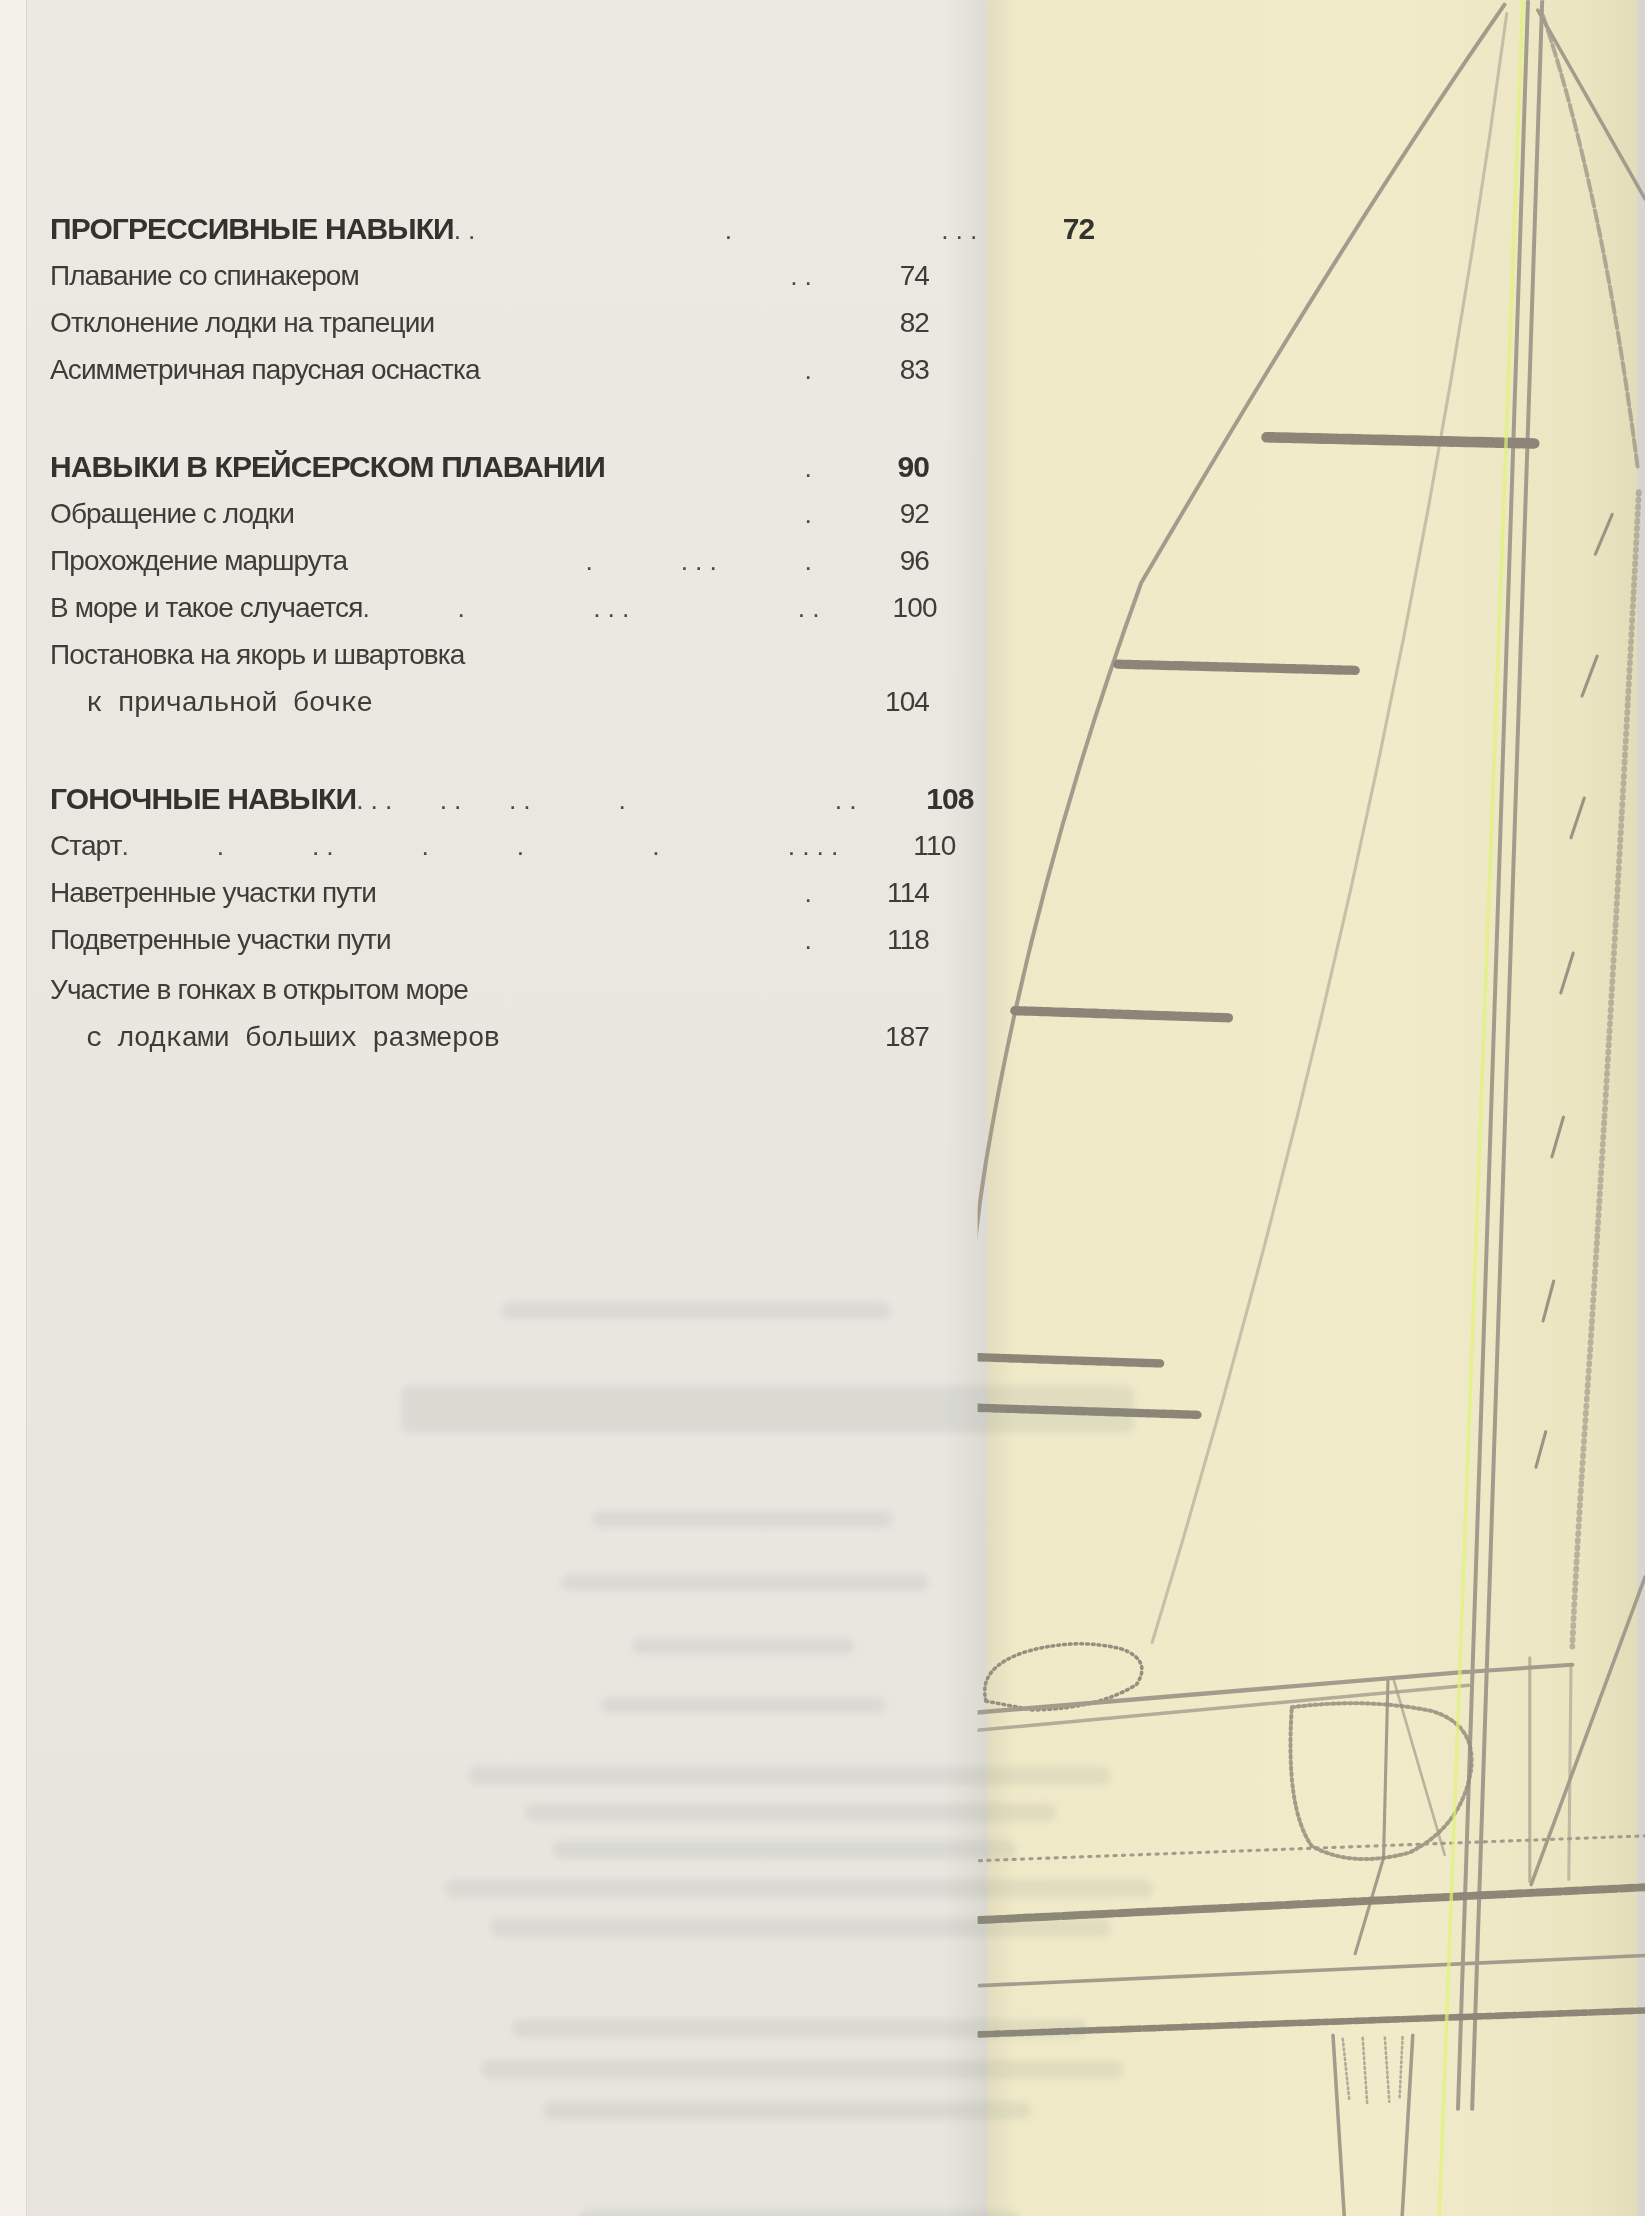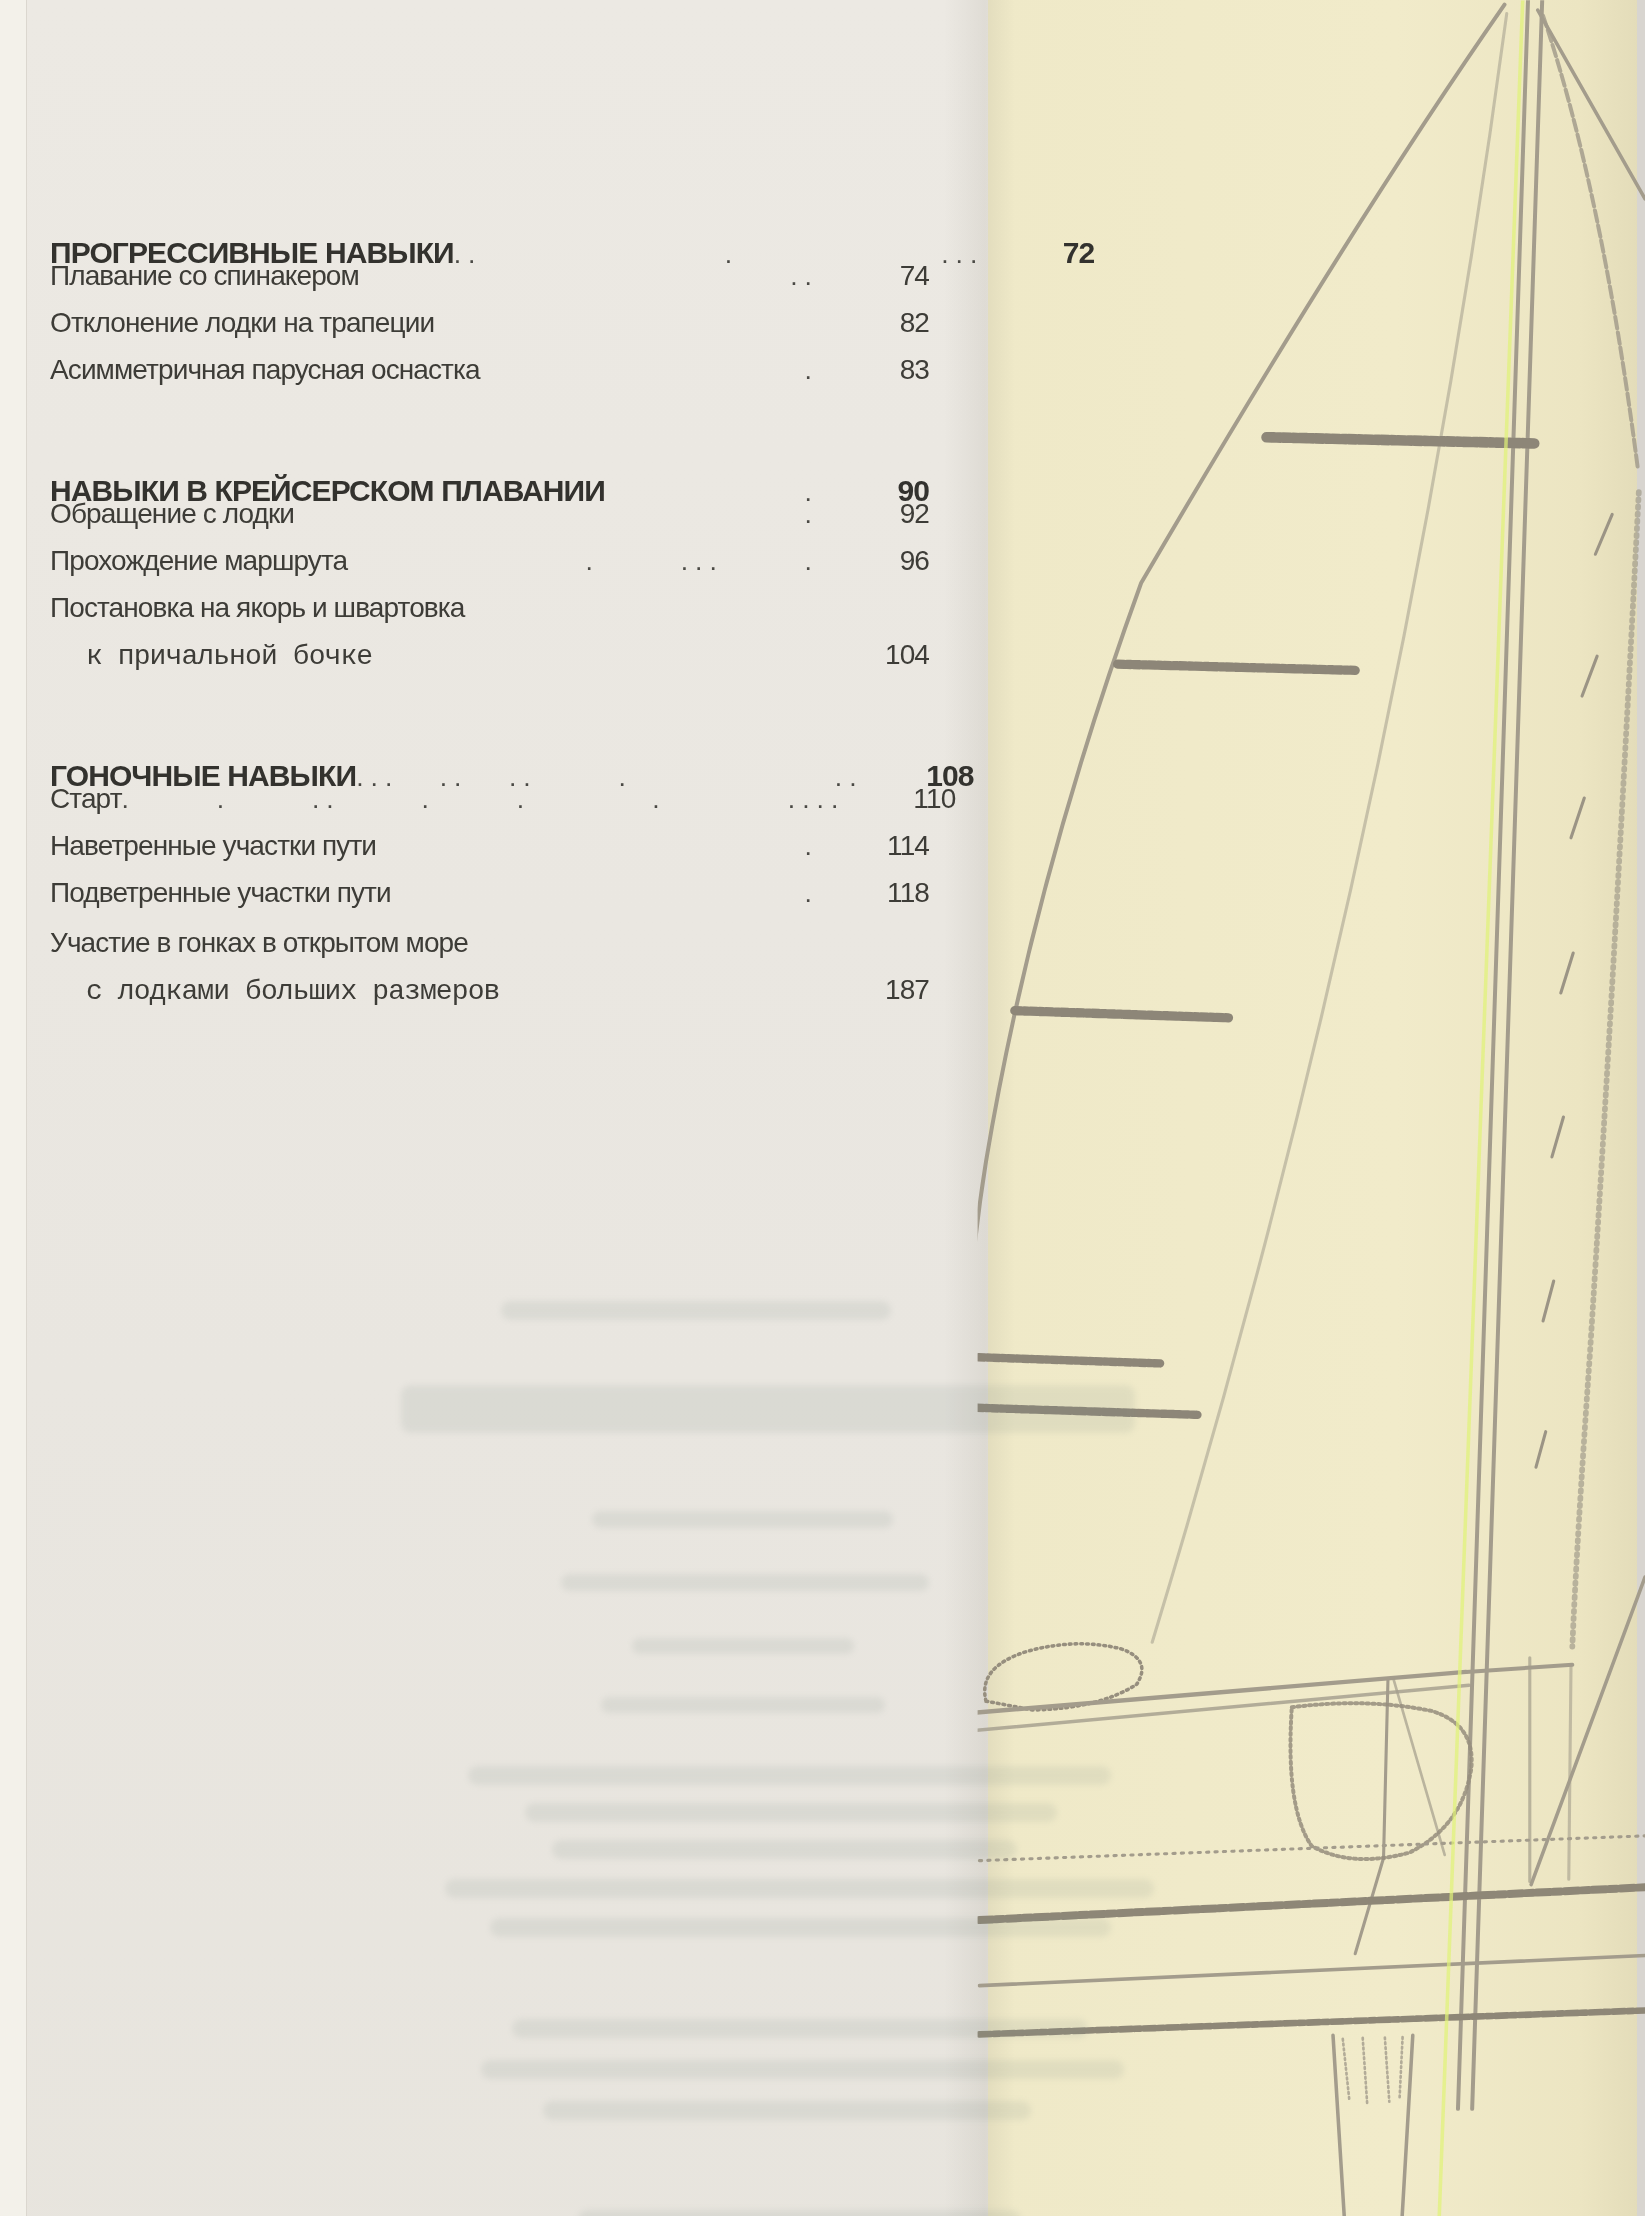--- a/index.html
+++ b/index.html
@@ -11,21 +11,21 @@
   #edge-left{left:0;top:0;width:26px;height:2500px;background:#f3f1ea;border-right:1.3px solid #dbd7cf;}
   #paper-right{left:988px;top:0;width:658px;height:2500px;
     background:linear-gradient(90deg,#efe9c8 0%,#f1ebca 62%,#ece5c2 90%,#e2dbb8 100%);}
   #edge-right{left:1637px;top:0;width:8px;height:2500px;background:#d8d5d0;}
   #gutter-shadow{left:944px;top:0;width:71px;height:2500px;
     background:linear-gradient(90deg,rgba(110,105,90,0) 0%,rgba(110,105,90,0.10) 58%,rgba(110,105,90,0) 100%);}
   
   #toc{left:50px;top:205px;width:879px;color:#3d3c37;font-size:28px;letter-spacing:-0.9px;z-index:3;}
   .toc-row{display:flex;align-items:baseline;height:47px;line-height:47px;white-space:nowrap;}
   .toc-row.h{font-size:30px;font-weight:700;color:#33322e;}
-  .toc-row.h .pg{font-weight:700;margin-top:24px;}
+  .toc-row.h .pg{font-weight:700;}
   .lbl{flex:0 0 auto;}
   .lbl.ind{padding-left:36px;font-family:Liberation Mono, monospace;}
   .dots{flex:1 1 auto;text-align:right;padding-right:35px;letter-spacing:7px;word-spacing:26px;
         white-space:pre;color:#4a4944;font-weight:400;font-size:26.6px;}
   .pg{flex:0 0 75px;min-width:75px;text-align:right;}
   
   .ghost-line{position:absolute;background:#7c8d85;opacity:0.13;filter:blur(3.1px);border-radius:9.8px;z-index:2;}
   
   #boat-svg{left:0;top:0;z-index:1;}
   
@@ -160,20 +160,25 @@
       <span class="lbl">Обращение с лодки</span>
       <span class="dots">.</span>
       <span class="pg">92</span>
     </div>
     <div class="toc-row">
       <span class="lbl">Прохождение маршрута</span>
       <span class="dots">.  ...  .</span>
       <span class="pg">96</span>
     </div>
     <div class="toc-row">
+      <span class="lbl">В море и такое случается</span>
+      <span class="dots">.  .   ...    ..</span>
+      <span class="pg">100</span>
+    </div>
+    <div class="toc-row">
       <span class="lbl">Постановка на якорь и швартовка</span>
       <span class="dots"></span>
       <span class="pg"></span>
     </div>
     <div class="toc-row">
       <span class="lbl ind">к причальной бочке</span>
       <span class="dots"></span>
       <span class="pg">104</span>
     </div>
     <div class="toc-row h" style="margin-top: 50px;">

